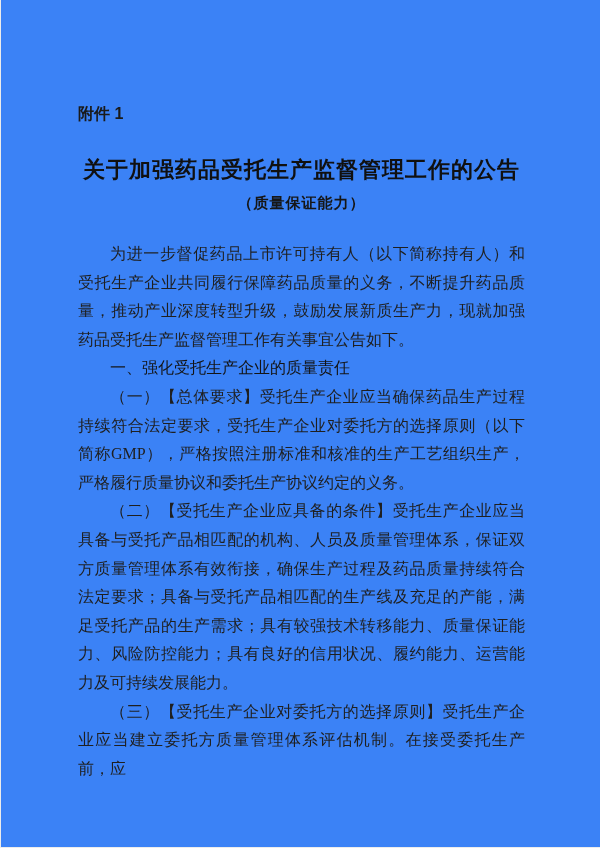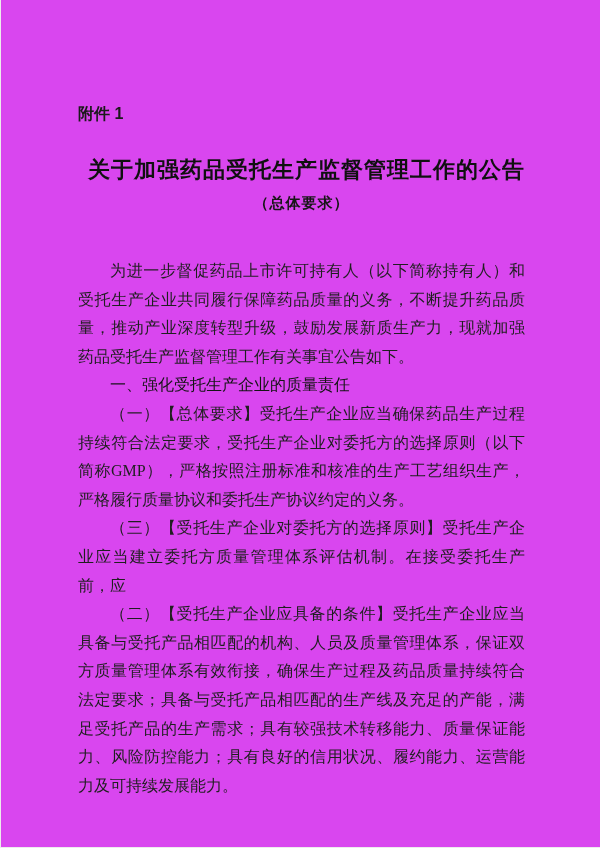--- a/index.html
+++ b/index.html
@@ -5,57 +5,57 @@
   html, body {
     margin: 0;
     padding: 0;
     background: #ffffff;
   }
   .page {
     position: relative;
     width: 600px;
     height: 848px;
     box-sizing: border-box;
-    background: #d946ef;
+    background: #3b82f6;
     border-left: 1px solid #ececec;
     border-bottom: 1px solid #ececec;
     padding: 104px 75px 0 77px;
     font-family: "Liberation Serif", serif;
     color: #1f1f1f;
     overflow: hidden;
   }
   .attachment-label {
     font-family: "Liberation Sans", sans-serif;
     font-weight: 700;
     font-size: 16px;
     line-height: 20px;
     color: #1a1a1a;
   }
   .doc-title {
     margin: 30px 0 0 0;
-    text-align: right;
+    text-align: center;
     font-family: "Liberation Serif", serif;
     font-weight: 700;
     font-size: 22px;
     line-height: 32px;
     letter-spacing: 1px;
     color: #101010;
   }
   .doc-subtitle {
     margin-top: 7px;
     text-align: center;
     font-family: "Liberation Serif", serif;
     font-weight: 700;
     font-size: 15px;
     line-height: 20px;
     letter-spacing: 1px;
     color: #161616;
   }
   .body-block {
-    margin-top: 44px;
+    margin-top: 27px;
   }
   .body-para {
     margin: 0;
     font-size: 16px;
     line-height: 28.6px;
     text-align: justify;
     text-justify: inter-ideograph;
     text-indent: 2em;
     word-break: break-all;
     color: #1f1f1f;
@@ -71,26 +71,26 @@
   }
 </style>
 </head>
 <body>
 
 <div class="page">
   <div class="attachment-label">附件 1</div>
 
   <h1 class="doc-title">关于加强药品受托生产监督管理工作的公告</h1>
 
-  <div class="doc-subtitle">（总体要求）</div>
+  <div class="doc-subtitle">（质量保证能力）</div>
 
   <div class="body-block">
     <p class="body-para">为进一步督促药品上市许可持有人（以下简称持有人）和受托生产企业共同履行保障药品质量的义务，不断提升药品质量，推动产业深度转型升级，鼓励发展新质生产力，现就加强药品受托生产监督管理工作有关事宜公告如下。</p>
 
     <h2 class="section-heading">一、强化受托生产企业的质量责任</h2>
 
     <p class="body-para">（一）【总体要求】受托生产企业应当确保药品生产过程持续符合法定要求，受托生产企业对委托方的选择原则（以下简称GMP），严格按照注册标准和核准的生产工艺组织生产，严格履行质量协议和委托生产协议约定的义务。</p>
 
+    <p class="body-para">（二）【受托生产企业应具备的条件】受托生产企业应当具备与受托产品相匹配的机构、人员及质量管理体系，保证双方质量管理体系有效衔接，确保生产过程及药品质量持续符合法定要求；具备与受托产品相匹配的生产线及充足的产能，满足受托产品的生产需求；具有较强技术转移能力、质量保证能力、风险防控能力；具有良好的信用状况、履约能力、运营能力及可持续发展能力。</p>
+
     <p class="body-para">（三）【受托生产企业对委托方的选择原则】受托生产企业应当建立委托方质量管理体系评估机制。在接受委托生产前，应</p>
-
-    <p class="body-para">（二）【受托生产企业应具备的条件】受托生产企业应当具备与受托产品相匹配的机构、人员及质量管理体系，保证双方质量管理体系有效衔接，确保生产过程及药品质量持续符合法定要求；具备与受托产品相匹配的生产线及充足的产能，满足受托产品的生产需求；具有较强技术转移能力、质量保证能力、风险防控能力；具有良好的信用状况、履约能力、运营能力及可持续发展能力。</p>
   </div>
 </div>
 
 </body></html>

